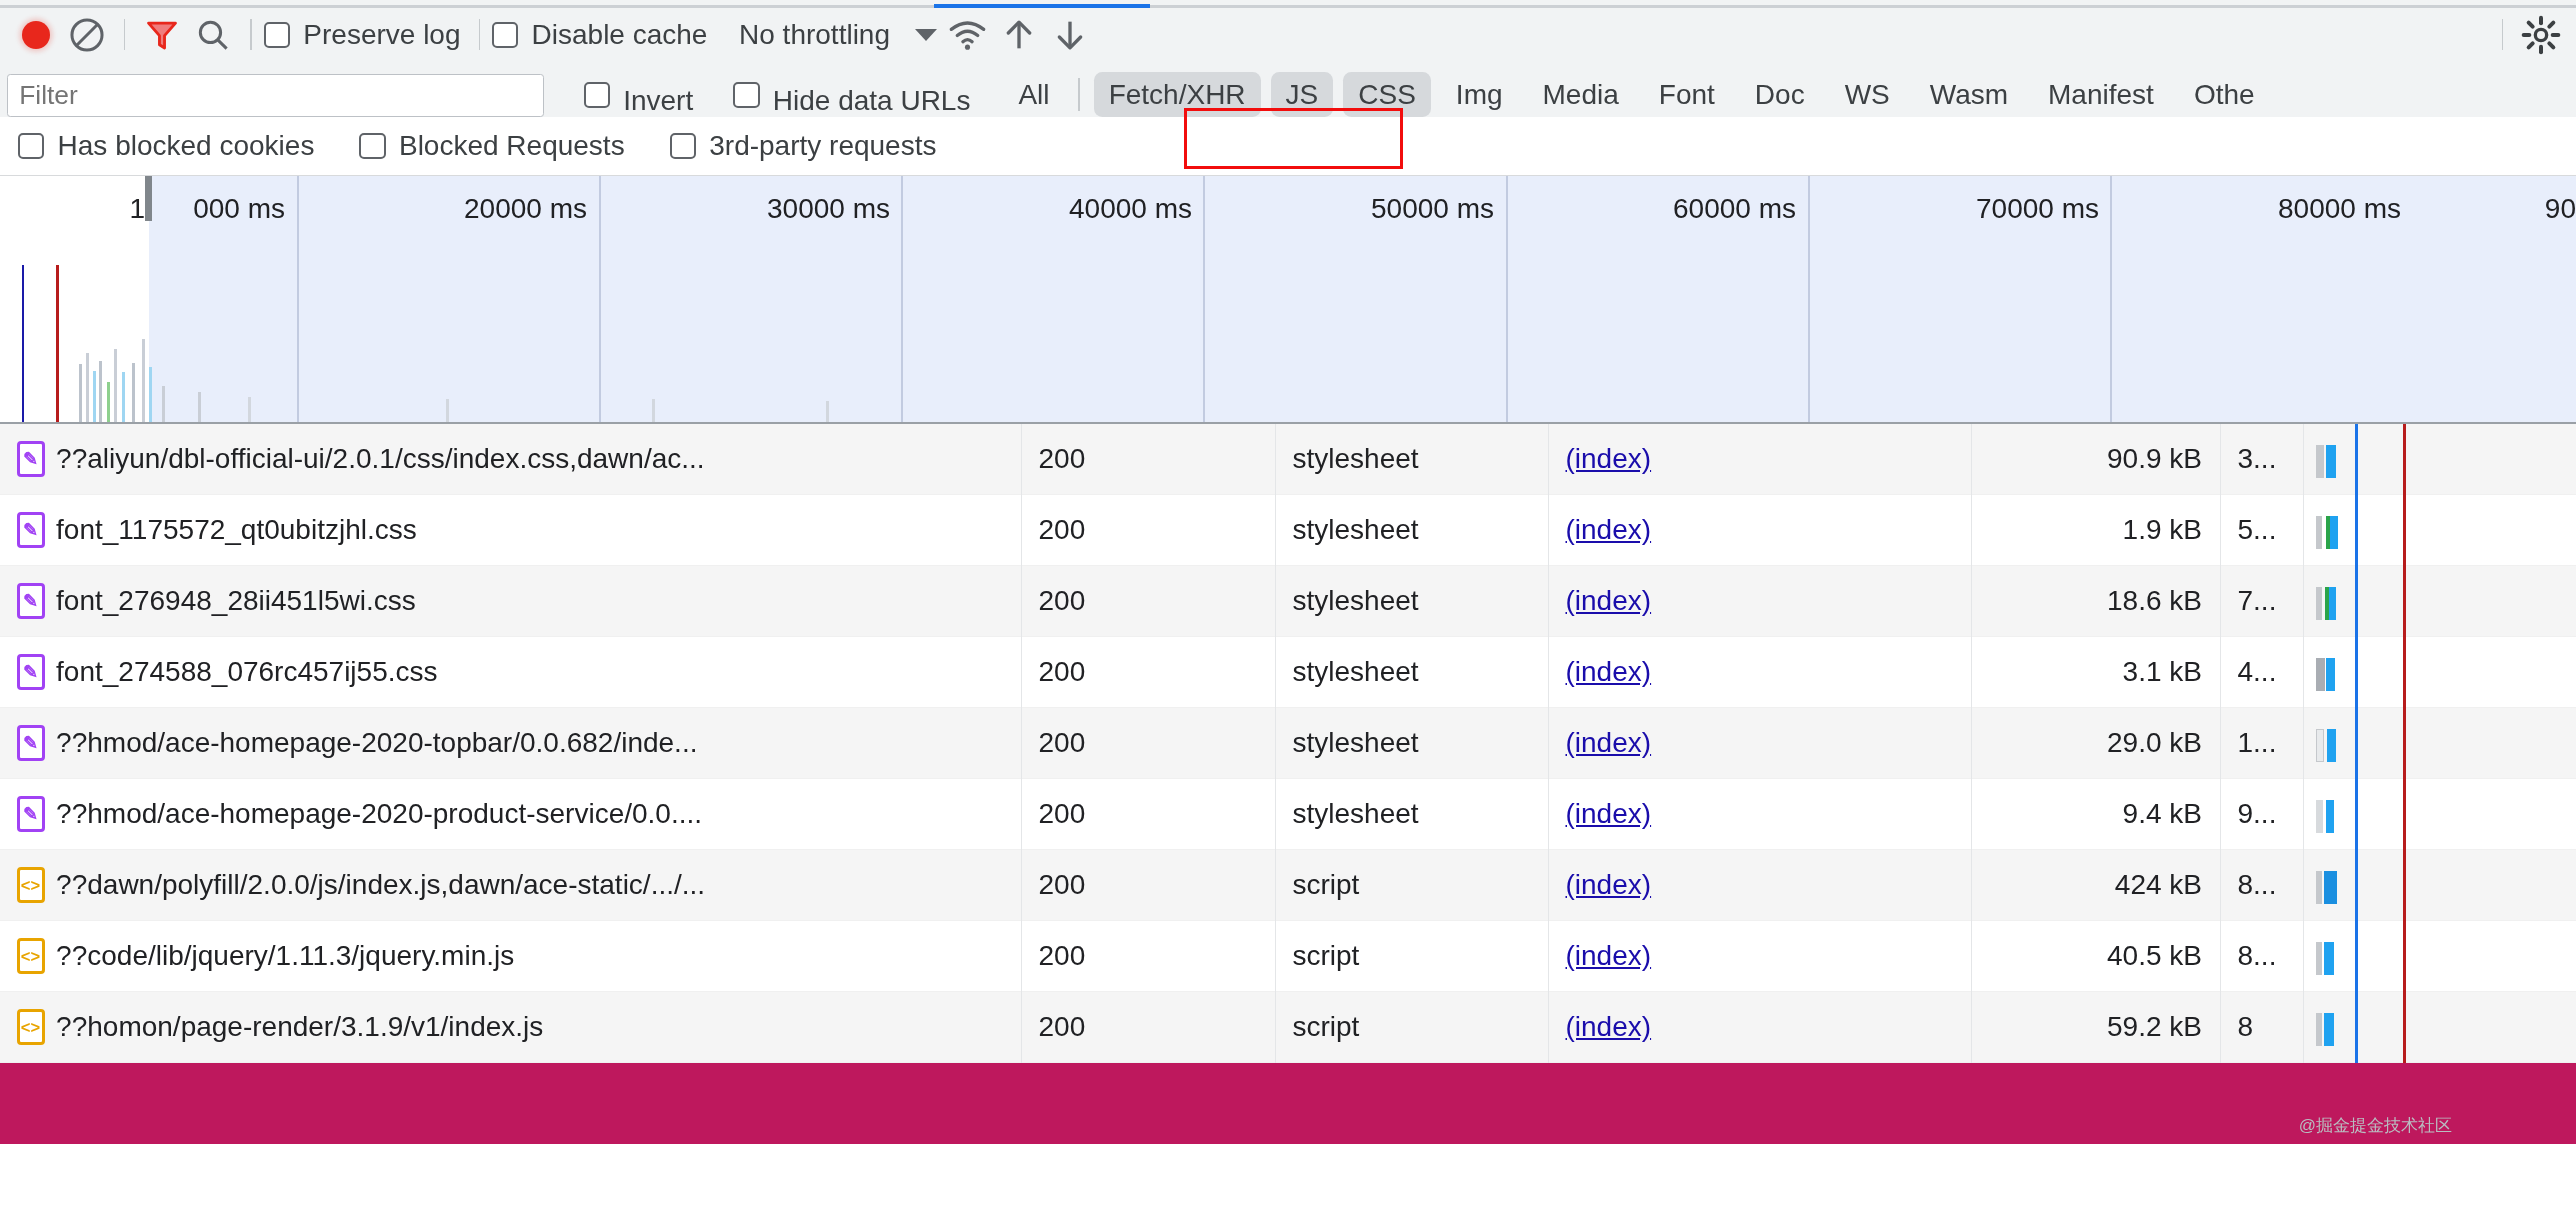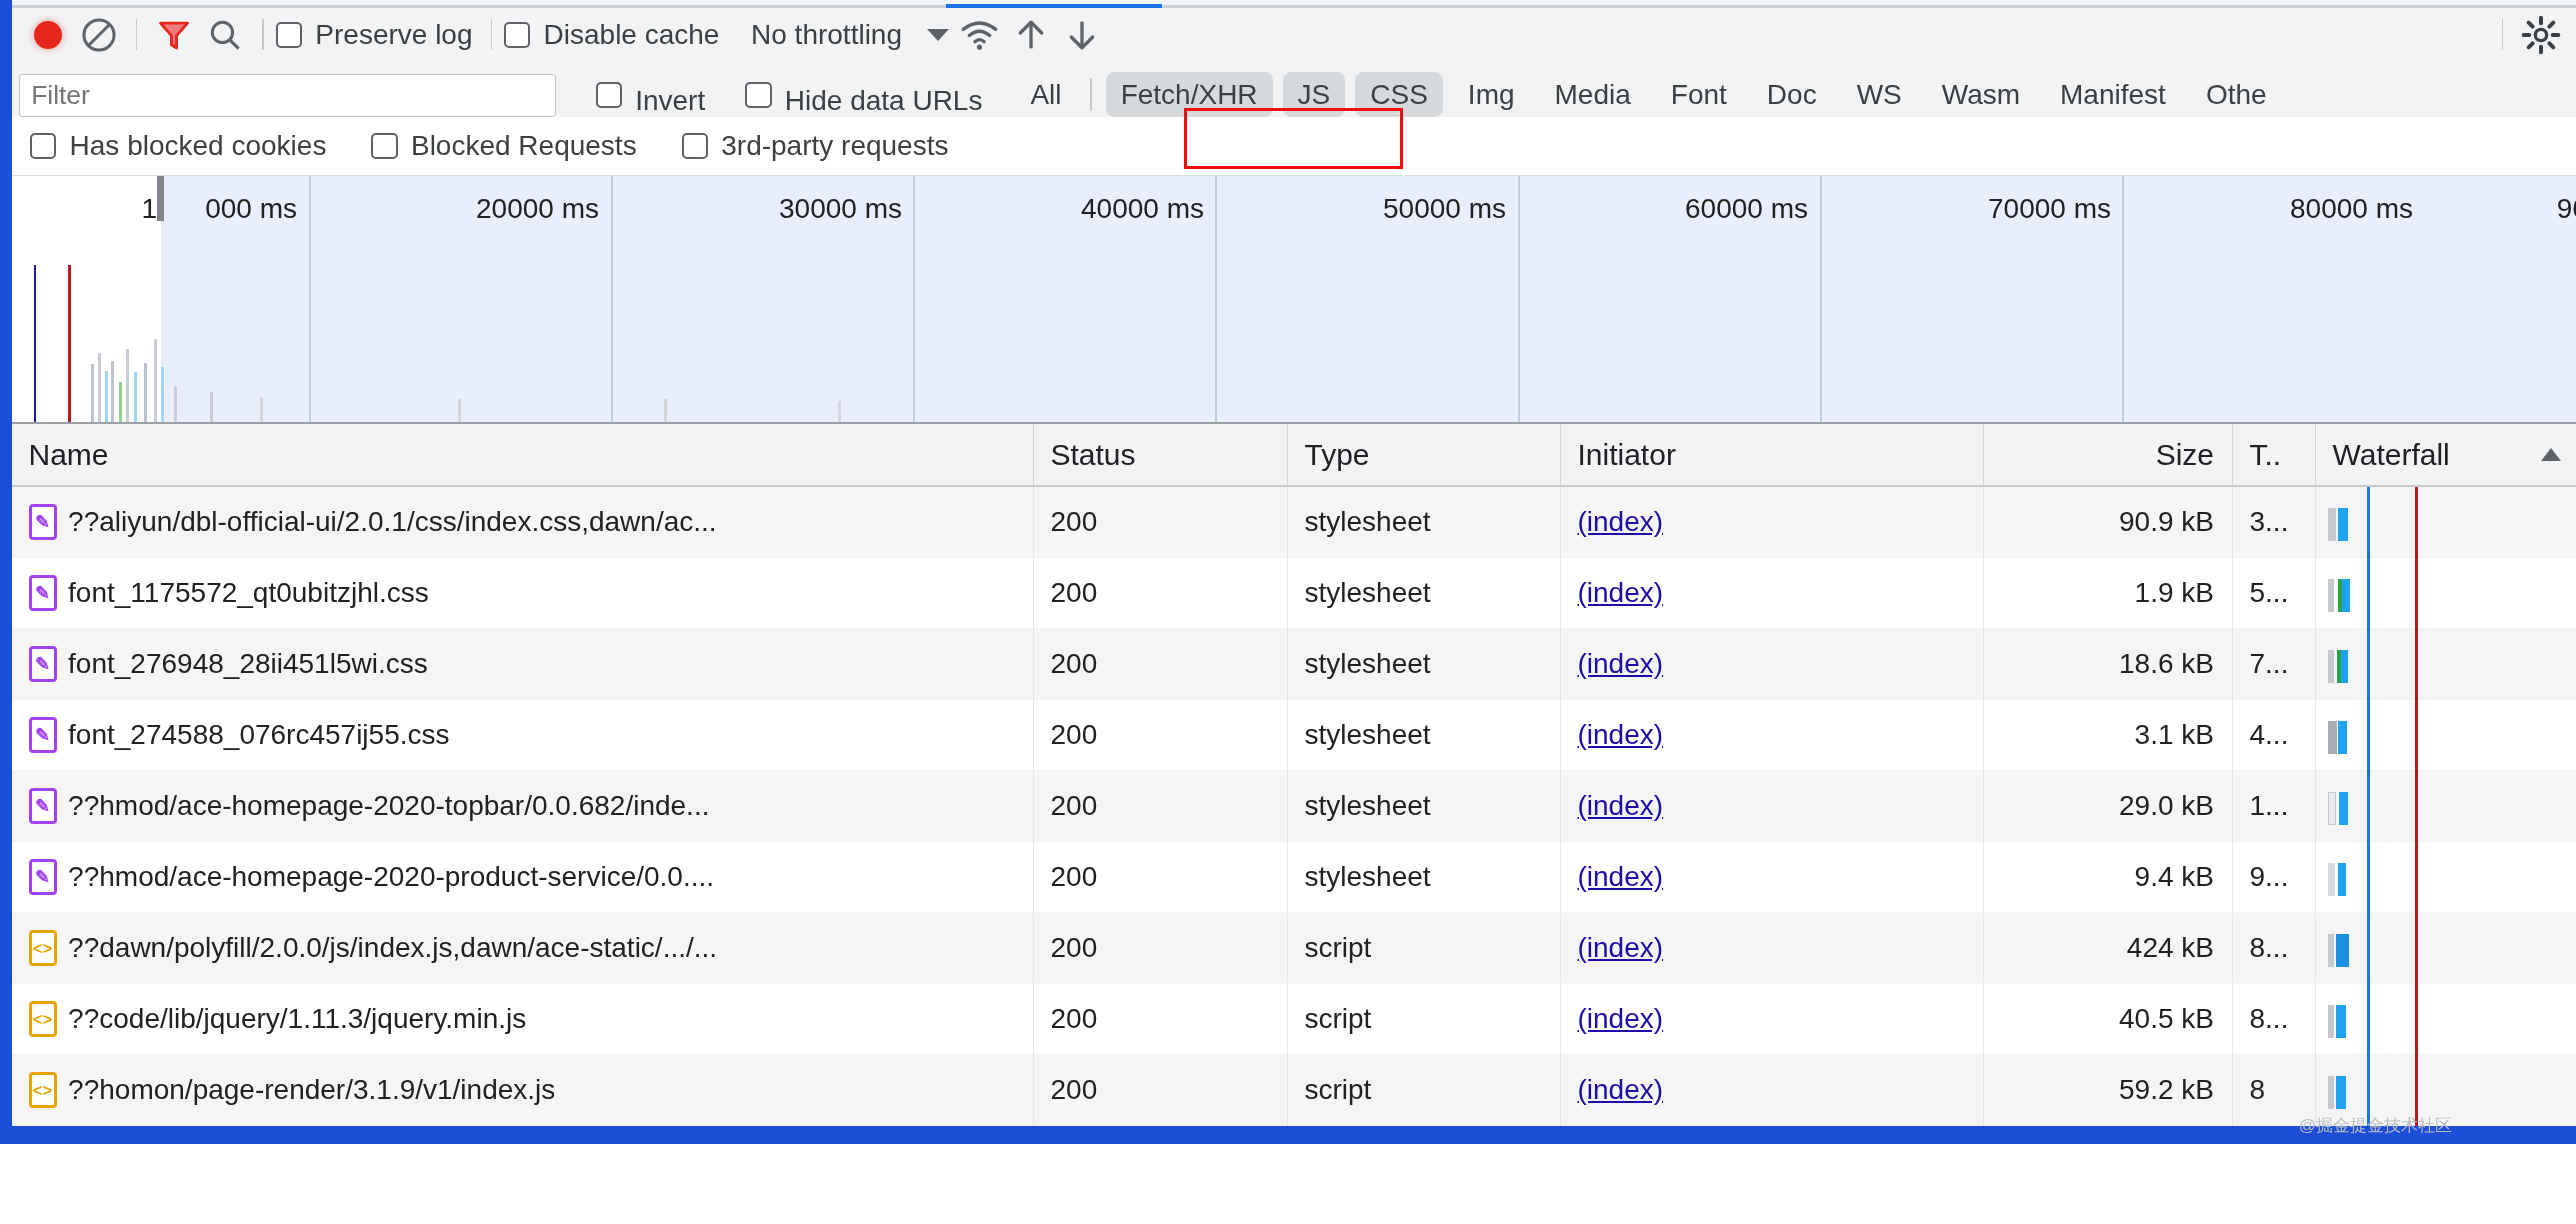--- a/index.html
+++ b/index.html
@@ -2,21 +2,21 @@
 <html style="font-size:13.2px"><head>
 <meta charset="utf-8">
 <style>
   * { box-sizing: border-box; margin: 0; padding: 0; }
   html, body {
     width: 2576px; height: 1225px;
     background: #fff;
     font-family: "Liberation Sans", sans-serif;
     overflow: hidden;
   }
-  .app { width: 2576px; height: 1144px; position: relative; background:#1d4ed8;padding-left:12px; }
+  .app { width: 2576px; height: 1144px; position: relative; background:#be185d; }
 
   
   .tabstrip {
     height: 8.3px; width: 100%;
     background: #f1f3f4;
     border-bottom: 3.3px solid #ccd0d4;
     position: relative;
   }
   .tabstrip .active-underline {
     position: absolute; left: 934px; bottom: -3.3px;
@@ -358,32 +358,20 @@
     <div class="ov-bar" style="left:149px; height:55px;  background:#9fd6f2;"></div>
     <div class="ov-bar" style="left:162px; height:36px;  background:#c9ced6;"></div>
     <div class="ov-bar" style="left:198px; height:30px;  background:#c9ced6;"></div>
     <div class="ov-bar" style="left:248px; height:25px;  background:#d2d7de;"></div>
     <div class="ov-bar" style="left:446px; height:23px;  background:#d2d7de;"></div>
     <div class="ov-bar" style="left:652px; height:23px;  background:#d2d7de;"></div>
     <div class="ov-bar" style="left:826px;height:21.5px;  background:#d2d7de;"></div>
   </div>
 
   <div class="table">
-    <div class="thead">
-      <div class="th c-name">Name</div>
-      <div class="th c-status">Status</div>
-      <div class="th c-type">Type</div>
-      <div class="th c-init">Initiator</div>
-      <div class="th c-size num">Size</div>
-      <div class="th c-time">T..</div>
-      <div class="th" style="flex:1 1 auto; border-right:none;">
-        <span>Waterfall</span>
-        <span class="sort-caret"></span>
-      </div>
-    </div>
 
     <div class="tr odd">
       <div class="td c-name name">
         <span class="rtype-icon">
             <span class="glyph">✎</span>
           </span>
         <span>??aliyun/dbl-official-ui/2.0.1/css/index.css,dawn/ac...</span>
       </div>
       <div class="td c-status">200</div>
       <div class="td c-type">stylesheet</div>

